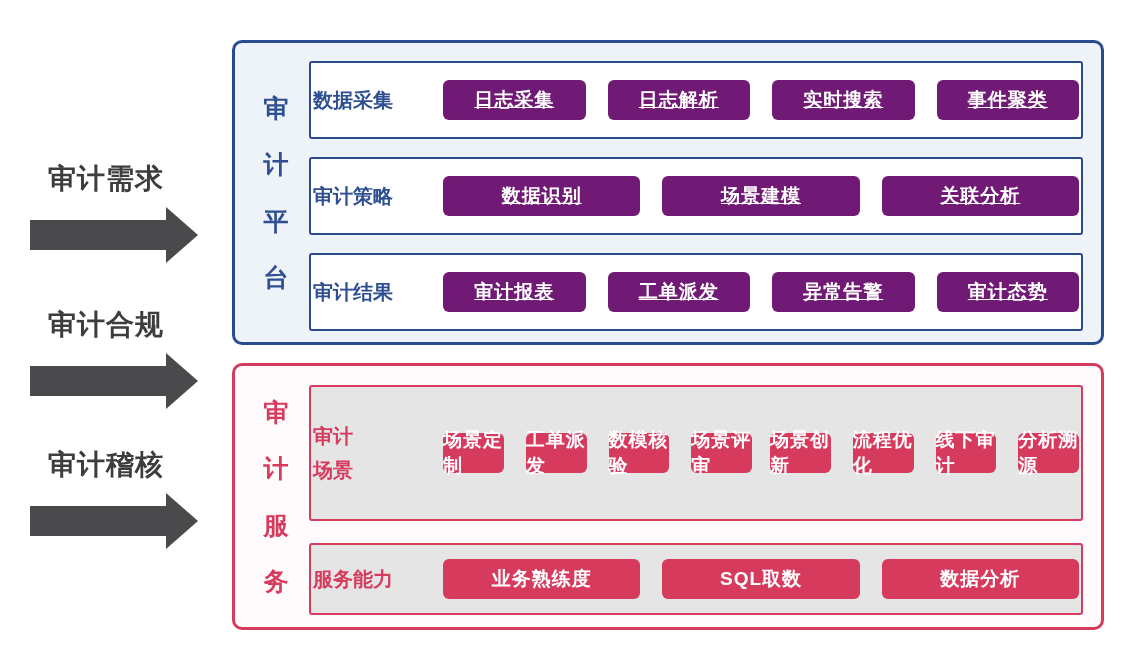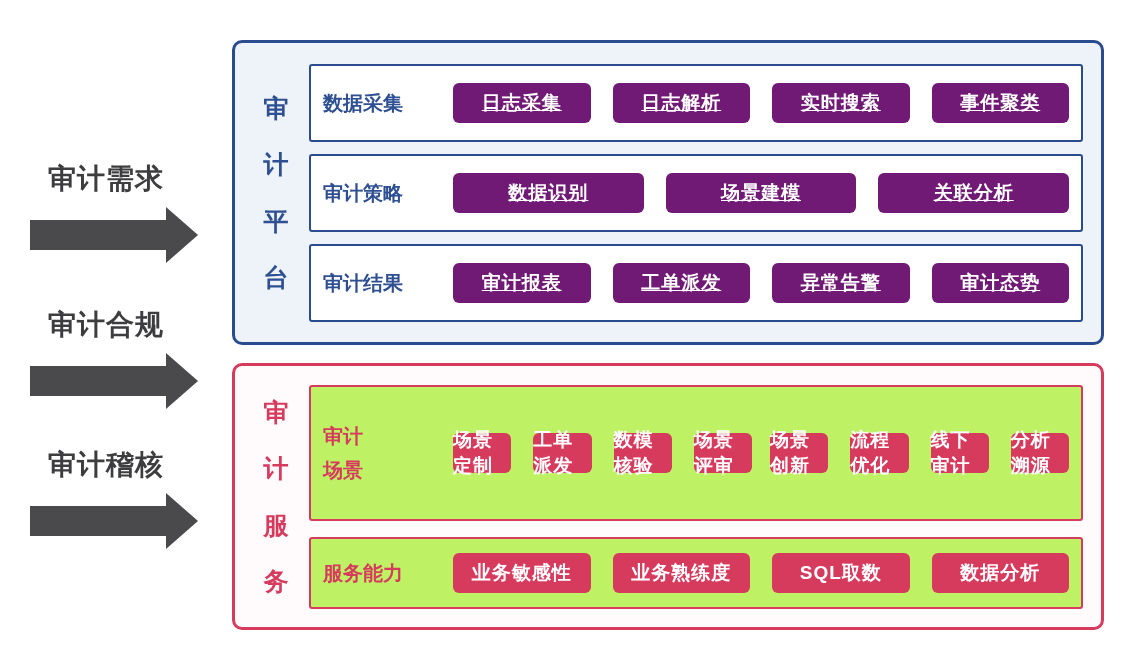--- a/index.html
+++ b/index.html
@@ -83,25 +83,26 @@
     display: flex; flex-direction: column; justify-content: center;
   }
   .panel-blue .rows { gap: 12px; padding: 4px 0; }
   .panel-red  .rows { gap: 16px; }
 
   .row {
     box-sizing: border-box;
     background: #ffffff;
     border-radius: 3px;
     display: flex; align-items: center;
-    padding: 0 12px;
+    padding: 0 2px;
     gap: 18px;
+    margin-top: 6px;
   }
   .panel-blue .row { border: 2px solid #2a4c8f; height: 78px; }
-  .panel-red  .row { border: 2px solid #d63b5e; background: #bef264; }
+  .panel-red  .row { border: 2px solid #d63b5e; background: #e5e5e5; }
   .row-cap { height: 72px; }
   .row-scene { height: 136px; }
 
   .row-label {
     flex: 0 0 112px;
     font-size: 20px;
     font-weight: bold;
     white-space: pre-line;
     line-height: 1.7;
   }
@@ -210,21 +211,20 @@
             <div class="btn btn-red">流程优化</div>
             <div class="btn btn-red">线下审计</div>
             <div class="btn btn-red">分析溯源</div>
           </div>
         </div>
       </div>
 
       <div class="row row-cap">
         <div class="row-label">服务能力</div>
         <div class="btn-set">
-          <div class="btn btn-red">业务敏感性</div>
           <div class="btn btn-red">业务熟练度</div>
           <div class="btn btn-red">SQL取数</div>
           <div class="btn btn-red">数据分析</div>
         </div>
       </div>
 
     </div>
   </div>
 
 </div>

